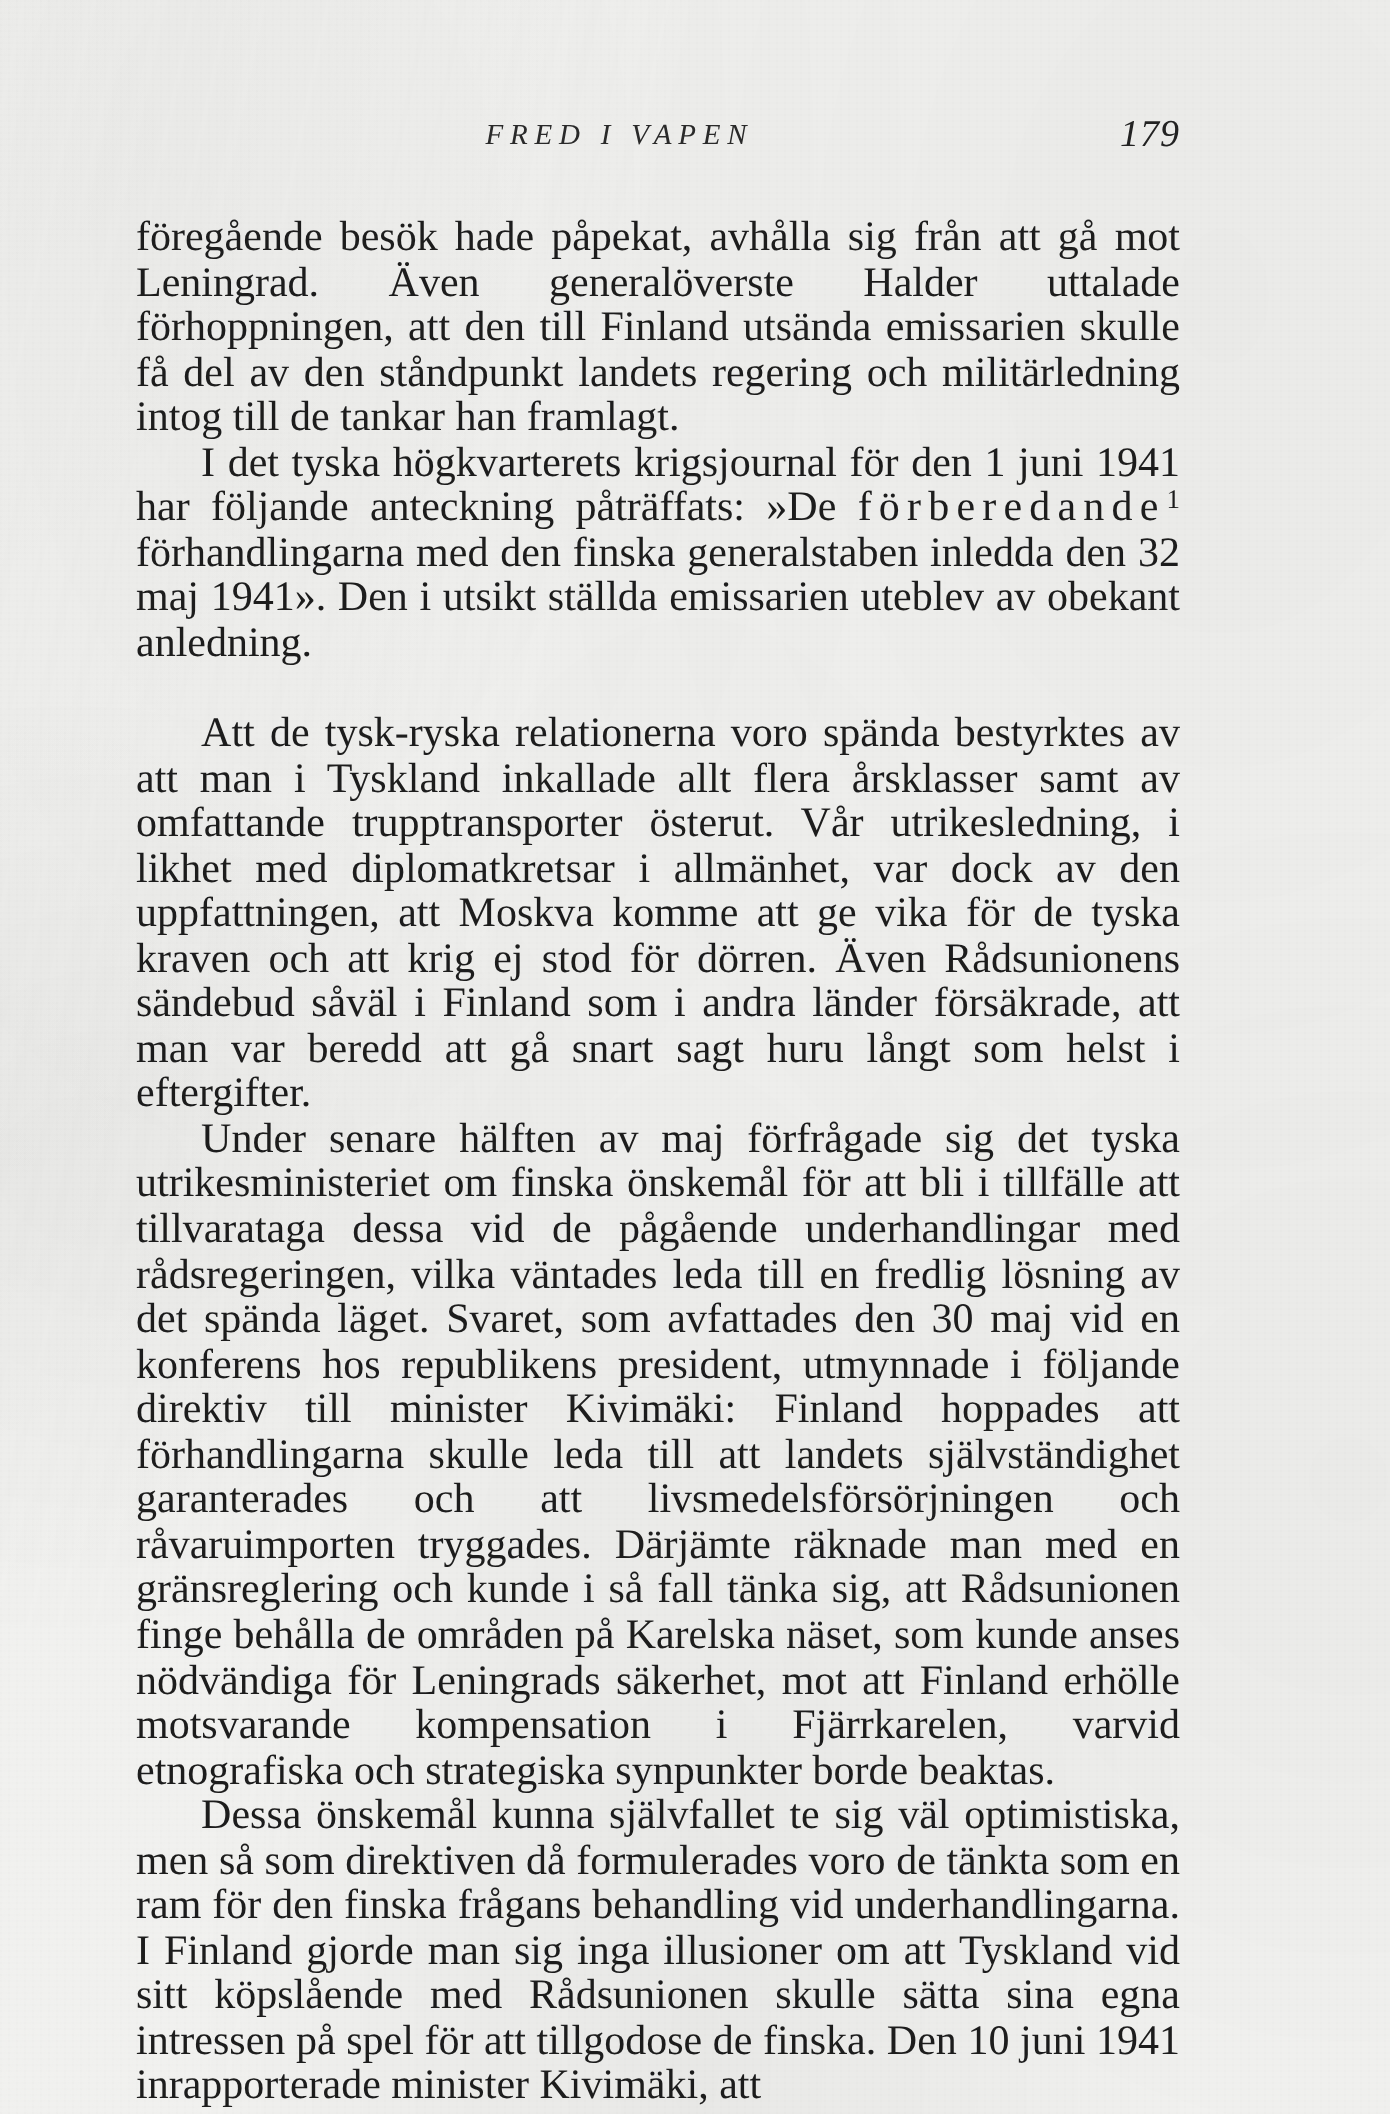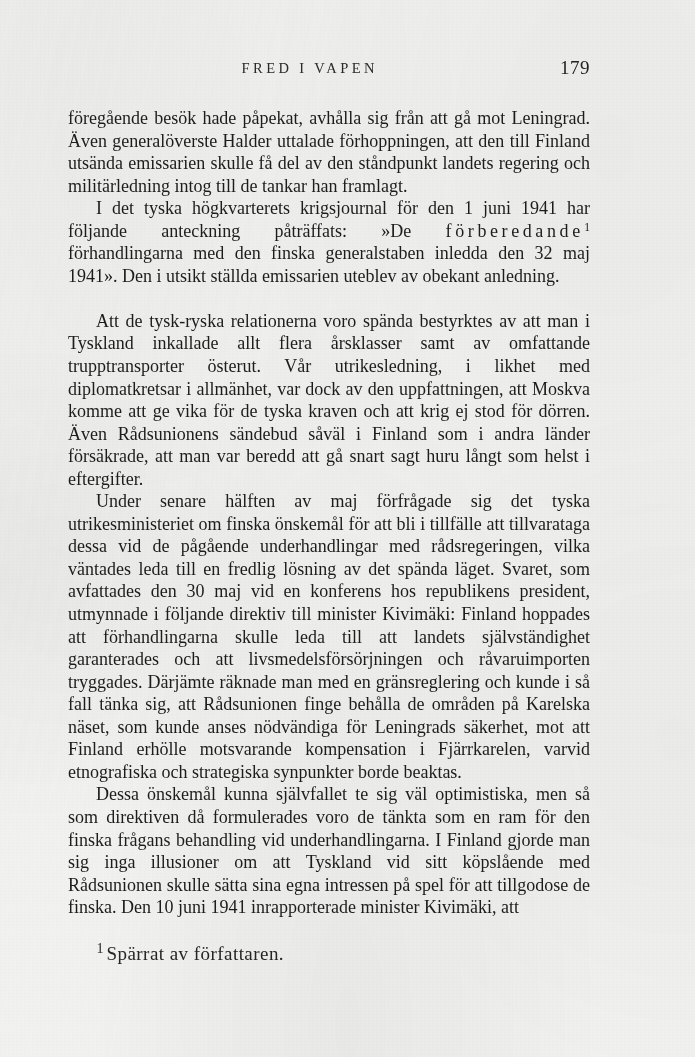--- a/index.html
+++ b/index.html
@@ -53,20 +53,21 @@
     top: 0;
     width: 522px;
     z-index: 2;
   }
 
   
   .runhead {
     position: relative;
     height: 30px;
     margin-top: 60px;
+    font-style: italic;
   }
   .runhead-title {
     position: absolute;
     left: 0;
     right: 0;
     top: 0;
     text-align: center;
     font-size: 14.5px;
     letter-spacing: 3.4px;
     text-indent: 3.4px;
@@ -79,21 +80,21 @@
     right: 0;
     top: -3px;
     font-size: 19px;
     letter-spacing: 0.5px;
     color: #232323;
   }
 
   
   .body-text {
     margin-top: 17px;
-    font-size: 18px;
+    font-size: 21px;
     line-height: 22.55px;
     text-align: justify;
     text-justify: inter-word;
     hyphens: manual;
     color: #1d1d1d;
   }
   .body-text p {
     margin: 0;
     text-indent: 0;
   }

